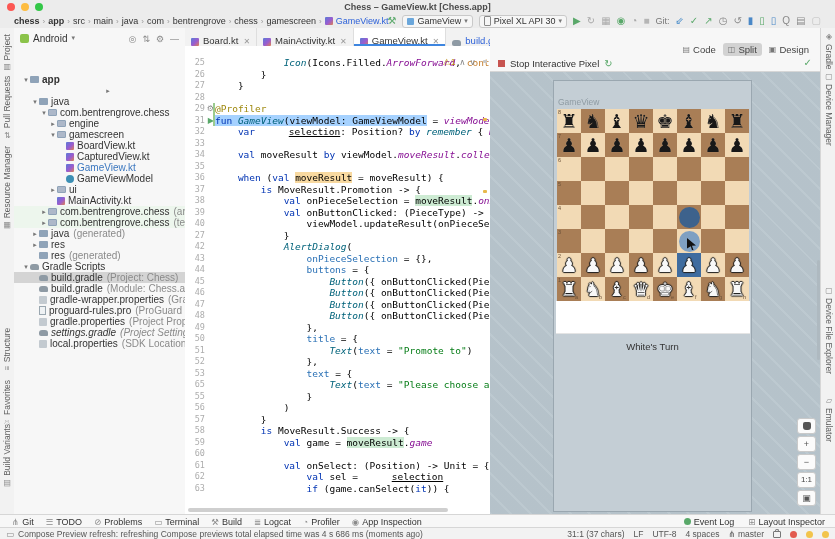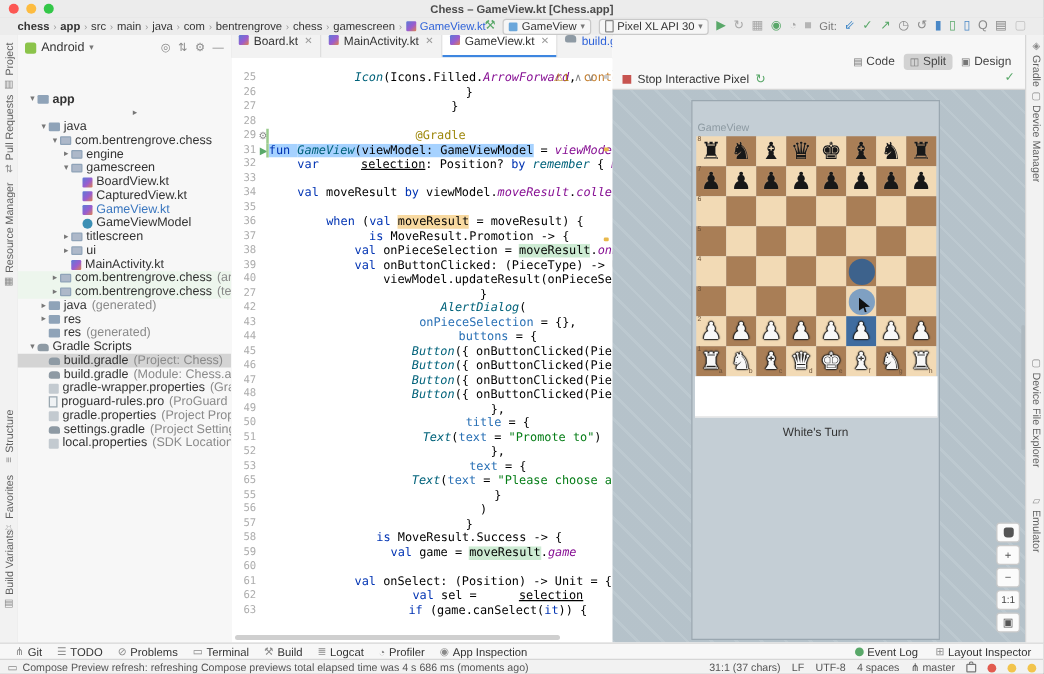--- a/index.html
+++ b/index.html
@@ -43,27 +43,27 @@
   .trow.hl-green{background:#EDF6ED;}
   .ic-kt{width:8px;height:8px;border-radius:1px;background:linear-gradient(135deg,#5B7BD5 0%,#9A5CD0 55%,#E0824F 100%);flex:none;display:inline-block;}
   .ic-ktc{width:8px;height:8px;border-radius:50%;background:#3C8FB4;flex:none;display:inline-block;}
   .ic-folder{width:9px;height:7px;background:#8FA3B8;border-radius:1px;flex:none;display:inline-block;}
   .ic-pkg{width:9px;height:7px;background:#ADB8C9;border:1px solid #8FA3B8;box-sizing:border-box;border-radius:1px;flex:none;display:inline-block;}
   .ic-gr{width:9px;height:6px;background:#8E9AA4;border-radius:3px 3px 1px 2px;flex:none;display:inline-block;}
   .ic-prop{width:8px;height:8px;background:#C3CAD0;border-radius:1px;flex:none;display:inline-block;}
   .ic-file{width:7px;height:9px;background:#EFF2F4;border:1px solid #9AA7B0;box-sizing:border-box;flex:none;display:inline-block;}
   
   .ed-tabs{left:185px;top:28px;width:305px;height:18px;background:#F2F2F2;border-bottom:1px solid #D6D6D6;display:flex;overflow:hidden;}
-  .tab{display:flex;align-items:flex-start;gap:4px;padding:0 6px;font-size:9.5px;color:#333;border-right:1px solid #DEDEDE;position:relative;flex:none;}
+  .tab{display:flex;align-items:flex-end;gap:4px;padding:0 6px;font-size:9.5px;color:#333;border-right:1px solid #DEDEDE;position:relative;flex:none;}
   .tab.active{background:#fff;}
   .tab.active::after{content:"";position:absolute;left:0;right:0;bottom:0;height:2px;background:#3E86E0;}
   .tab .x{color:#9a9a9a;font-size:8px;margin-left:1px;}
   .tab.blue{color:#2E62D9;}
   .editor{left:185px;top:46px;width:305px;height:462px;background:#fff;overflow:hidden;}
-  .cline{height:11.5px;line-height:11.5px;display:flex;text-align:center;}
+  .cline{height:11.5px;line-height:11.5px;display:flex;}
   .gut{width:30px;flex:none;position:relative;}
   .gut .n{position:absolute;right:10px;top:0;font:8.5px "DejaVu Sans Mono",monospace;color:#ADADAD;}
   .gut .gic{position:absolute;right:1px;top:0;font-size:8px;}
   .gut .chg{position:absolute;right:0;top:0;width:2px;height:11.5px;background:#9BCB8E;}
   .csrc{white-space:pre;font:9.5px "DejaVu Sans Mono",monospace;color:#000;flex:1;overflow:hidden;}
   .kw{color:#0033B3;} .fn{color:#00627A;font-style:italic;} .prop{color:#871094;font-style:italic;}
   .str{color:#067D17;} .ann-c{color:#9E880D;} .arg{color:#2970B5;} .argo{color:#C57F2E;}
   .hlw{background:#F8D9A0;} .hlr{background:#CDEBD3;} .sel{background:#A6D2FF;}
   .u{text-decoration:underline;margin-left:28px;}
   .warnbox{left:443px;top:57px;display:flex;align-items:center;gap:4px;font-size:8.5px;color:#888;}
@@ -245,25 +245,20 @@
           <span class="lbl" style="color:#3B77BF">GameView.kt</span>
         </div>
         <div class="trow" style="padding-left: 44px;">
           <span class="arrow"></span>
           <span class="ic-ktc"></span>
           <span class="lbl" style="">GameViewModel</span>
         </div>
         <div class="trow" style="padding-left: 35px;">
           <span class="arrow">▸</span>
           <span class="ic-pkg"></span>
-          <span class="lbl" style="">titlescreen</span>
-        </div>
-        <div class="trow" style="padding-left: 35px;">
-          <span class="arrow">▸</span>
-          <span class="ic-pkg"></span>
           <span class="lbl" style="">ui</span>
         </div>
         <div class="trow" style="padding-left: 35px;">
           <span class="arrow"></span>
           <span class="ic-kt"></span>
           <span class="lbl" style="">MainActivity.kt</span>
         </div>
         <div class="trow hl-green" style="padding-left: 26px;">
           <span class="arrow">▸</span>
           <span class="ic-pkg"></span>
@@ -321,21 +316,21 @@
           <span class="ic-file"></span>
           <span class="lbl" style="">proguard-rules.pro</span>
           <span class="ann">(ProGuard Rules for Ch</span>
         </div>
         <div class="trow" style="padding-left: 17px;">
           <span class="arrow"></span>
           <span class="ic-prop"></span>
           <span class="lbl" style="">gradle.properties</span>
           <span class="ann">(Project Properties)</span>
         </div>
-        <div class="trow" style="padding-left: 17px;">
+        <div class="trow" style="padding-left: 17px; font-style: italic;">
           <span class="arrow"></span>
           <span class="ic-gr"></span>
           <span class="lbl" style="">settings.gradle</span>
           <span class="ann">(Project Settings)</span>
         </div>
         <div class="trow" style="padding-left: 17px;">
           <span class="arrow"></span>
           <span class="ic-prop"></span>
           <span class="lbl" style="">local.properties</span>
           <span class="ann">(SDK Location)</span>
@@ -389,21 +384,21 @@
           <span class="n">28</span>
         </span>
         <span class="csrc"></span>
       </div>
       <div class="cline">
         <span class="gut">
           <span class="n">29</span>
           <span class="gic" style="color:#8a8a8a">⚙</span>
           <span class="chg"></span>
         </span>
-        <span class="csrc"><span class="ann-c">@Gradle</span></span>
+        <span class="csrc"><span class="ann-c">@Profiler</span></span>
       </div>
       <div class="cline">
         <span class="gut">
           <span class="n">31</span>
           <span class="gic" style="color:#59A869">▶</span>
           <span class="chg"></span>
         </span>
         <span class="csrc"><span class="kw sel">fun </span><span class="fn sel">GameView</span><span class="sel">(viewModel: GameViewModel</span> = <span class="prop">viewModel</span>()) {</span>
       </div>
       <div class="cline">

